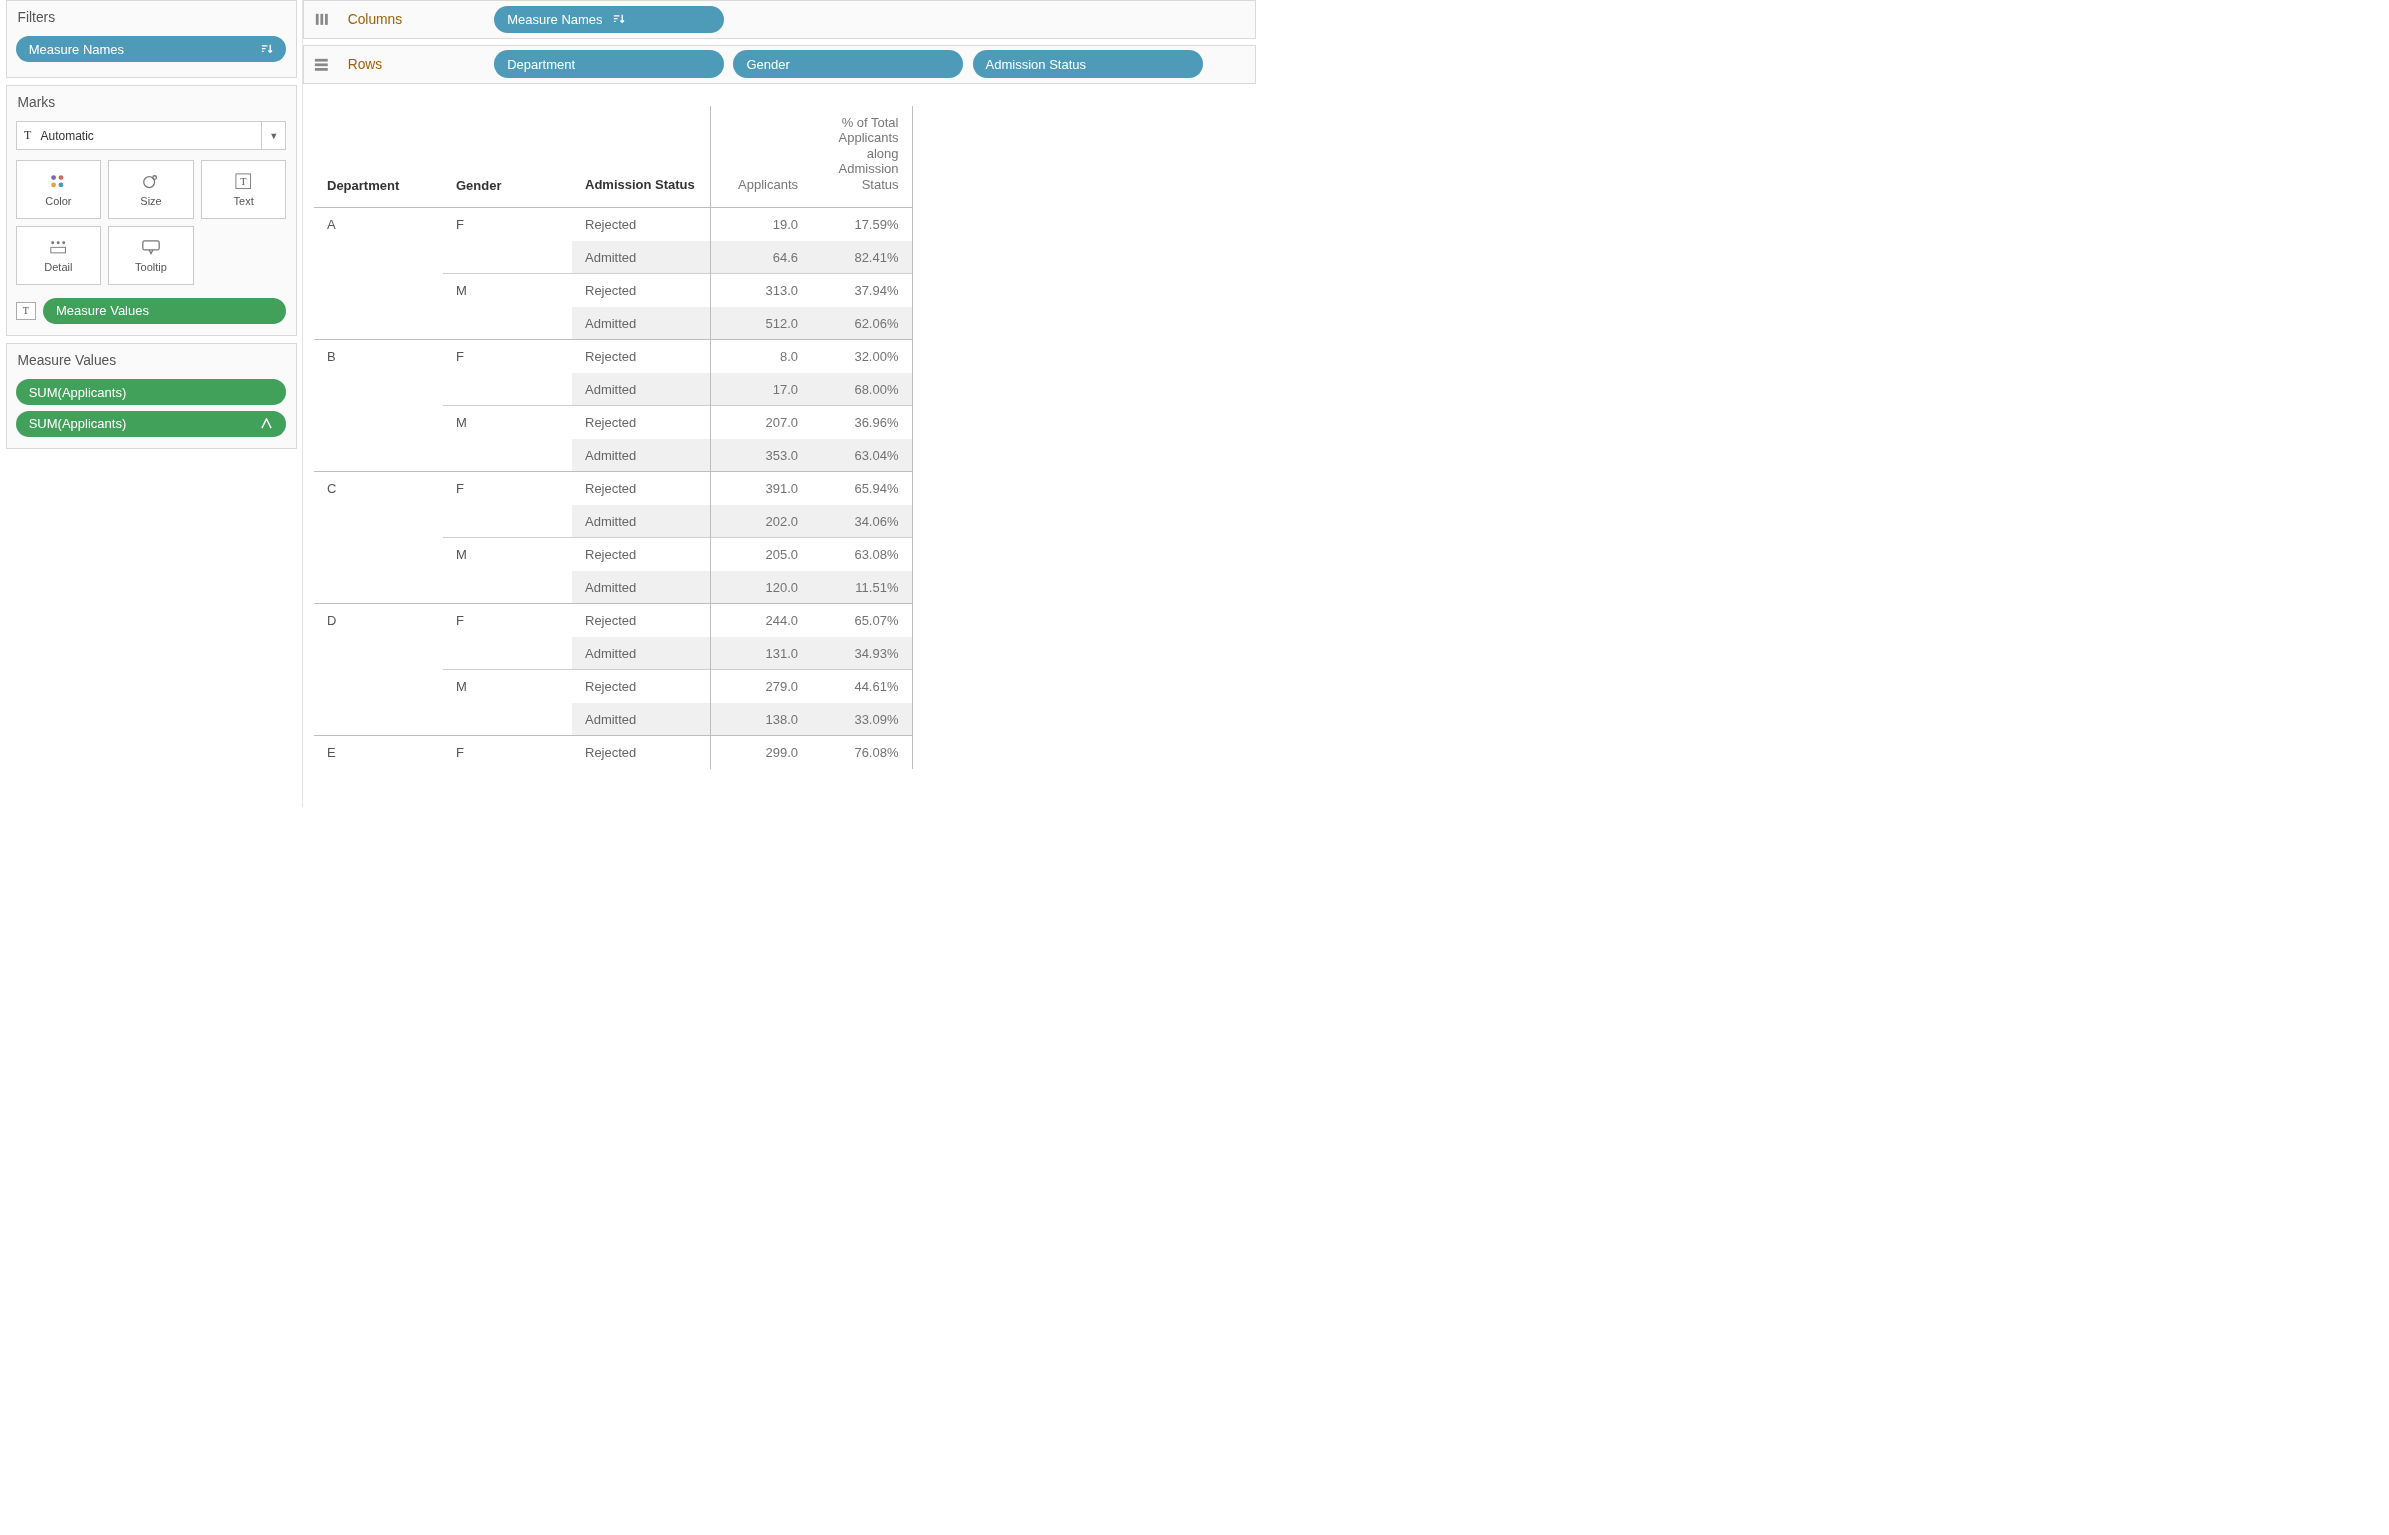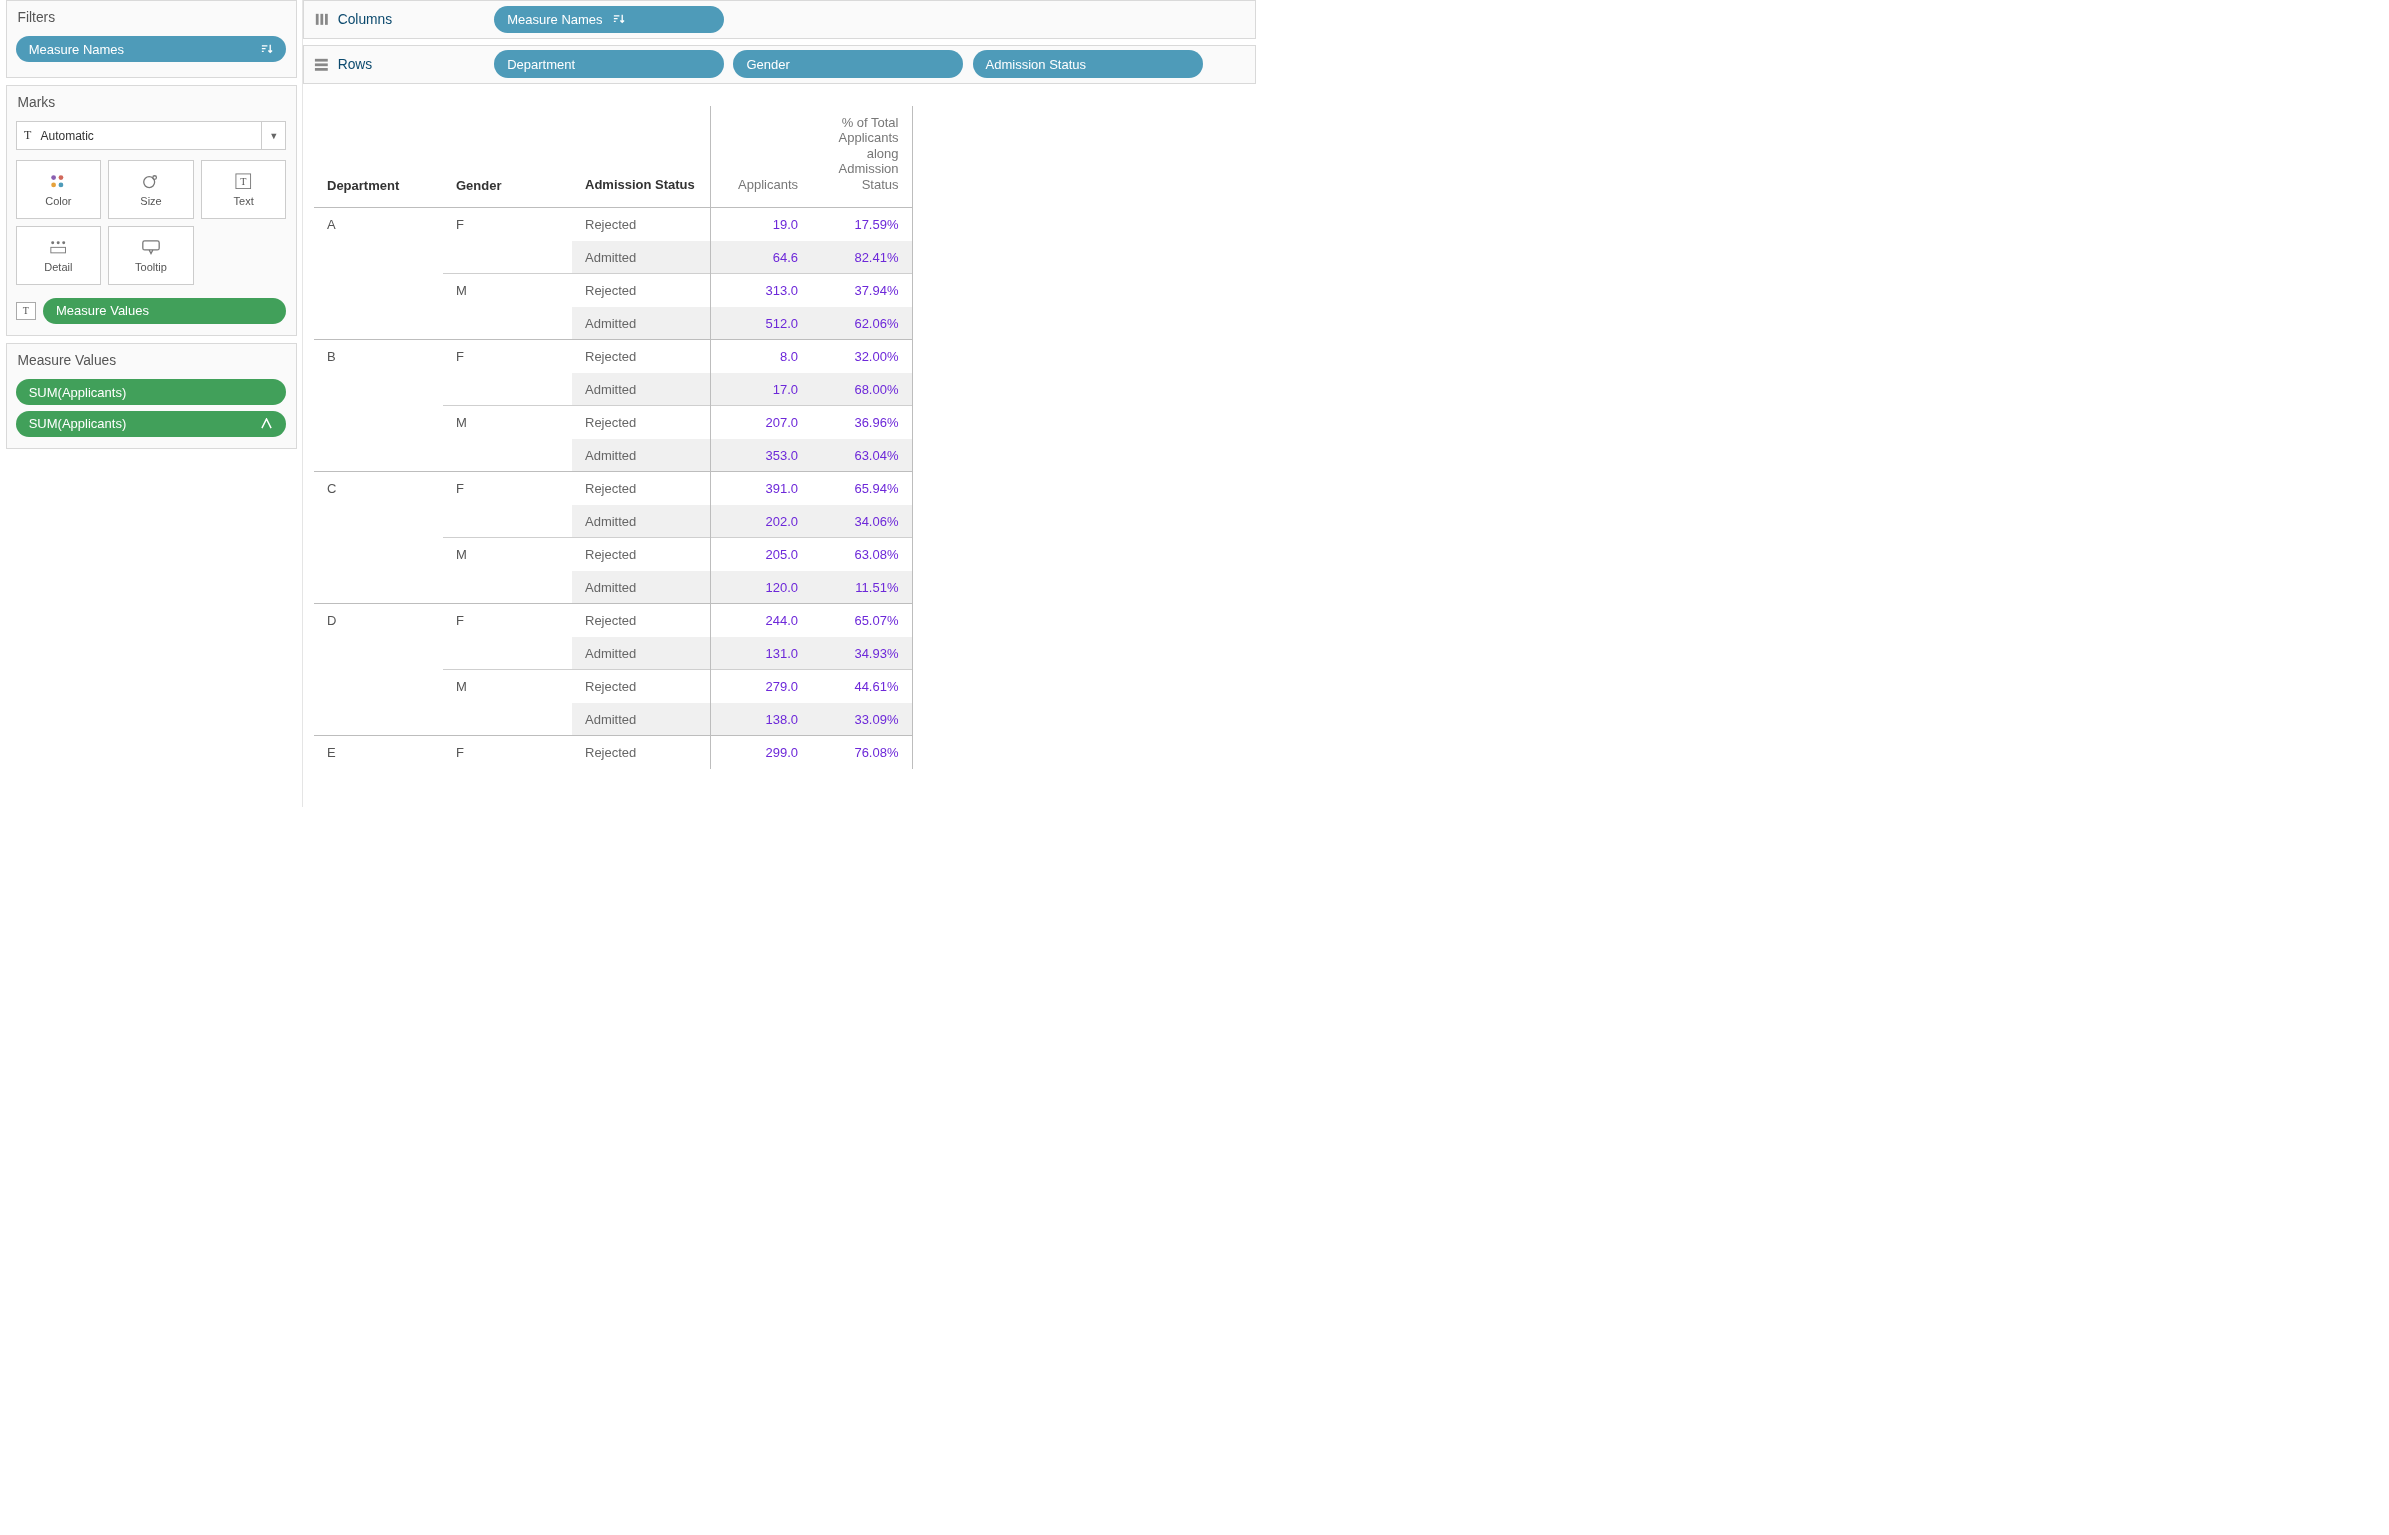--- a/index.html
+++ b/index.html
@@ -111,23 +111,23 @@
   .shelf {
     display: flex; align-items: center;
     border: 0.9px solid #d9d9d9;
     height: 39px;
     background: #fafafa;
     padding-left: 9.2px;
     gap: 11px;
   }
   .shelf + .shelf { margin-top: 5.5px; }
   .shelf .label-area {
-    display:flex; align-items:center; gap:8px;
+    display:flex; align-items:center; gap:18px;
     width: 170px;
-    font-size: 13.8px; color:#0c4a6e;
+    font-size: 13.8px; color:#a16207;
   }
   .shelf .pills { display:flex; gap:9.2px; align-items:center; flex:1; padding-right:7.3px;}
   .shelf .pills .pill { height: 27.6px; min-width: 230px; }
   .shelf-columns { margin-top: 0; }
   .ico-cols, .ico-rows { width:16.5px; height:16.5px; display:inline-flex; align-items:center; justify-content:center; color:#666; }
 
   
   .viz {
     flex: 1;
     padding: 22px 0 0 11px;
@@ -156,21 +156,21 @@
   }
   table.crosstab td {
     padding: 5.5px 13px;
     height: 33px;
     vertical-align: middle;
   }
   table.crosstab tbody tr td.status,
   table.crosstab tbody tr td.num {
     border-bottom: 0;
   }
-  table.crosstab td.num { text-align: right; font-variant-numeric: tabular-nums; color:#6d28d9;}
+  table.crosstab td.num { text-align: right; font-variant-numeric: tabular-nums; color:#737373;}
   table.crosstab td.dept { width: 129px; color:#555;}
   table.crosstab td.gender { width: 129px; color:#555;}
   table.crosstab td.status { width: 138px; color:#666;}
   
   tr.shade td.status, tr.shade td.num { background: #f0f0f0; }
   
   tr.sep-gender td.gender,
   tr.sep-gender td.status,
   tr.sep-gender td.num { border-top: 0.9px solid #cfcfcf; }
   tr.sep-dept td.dept,

